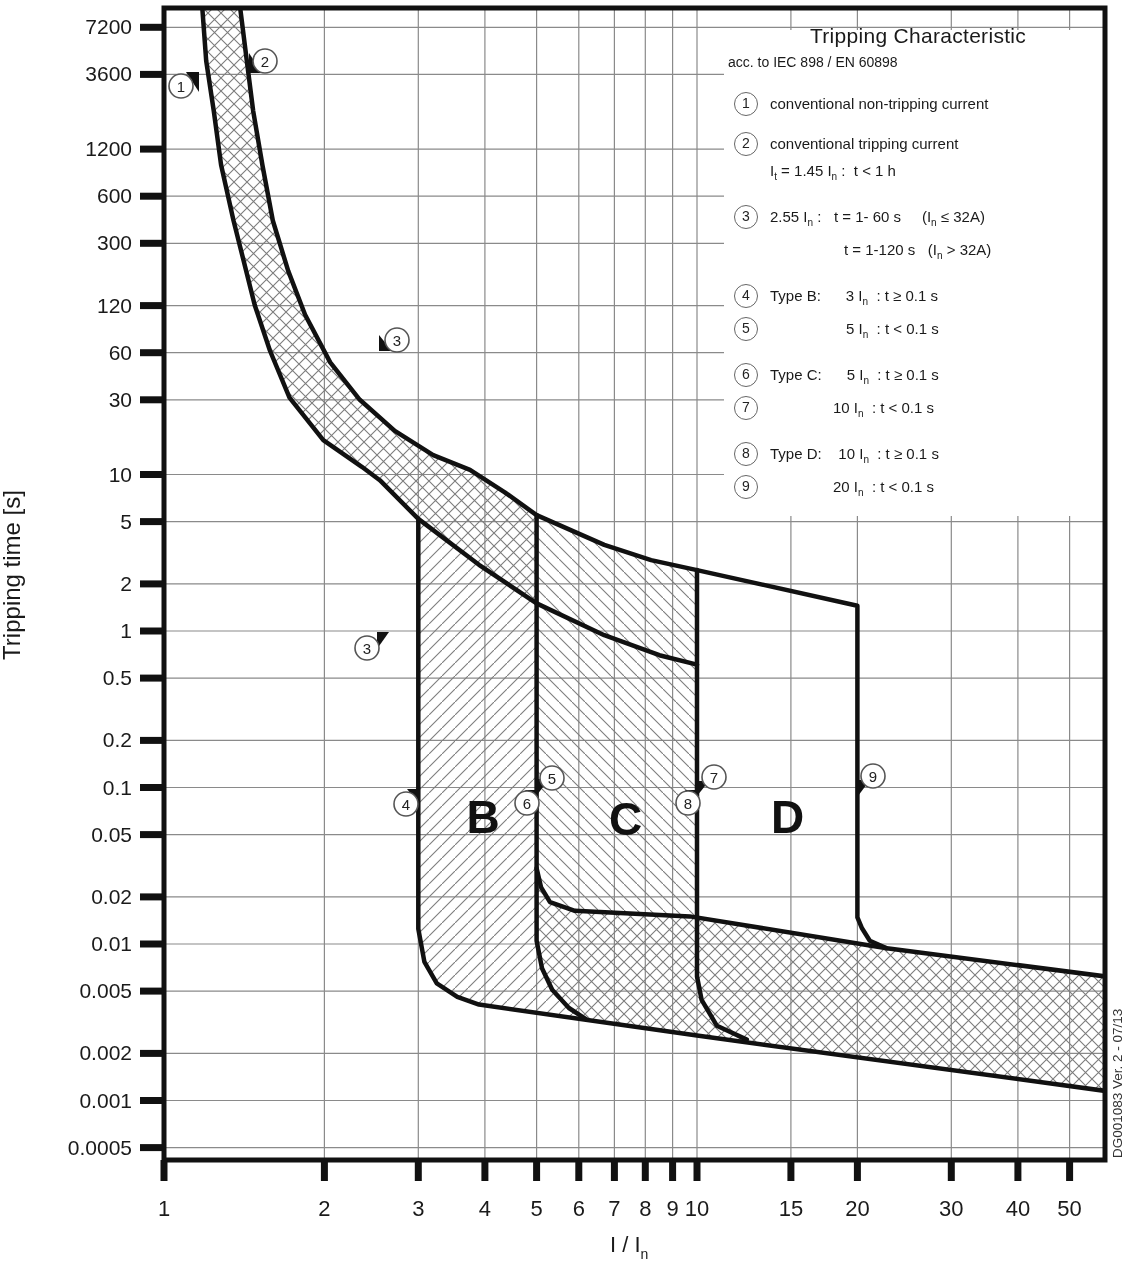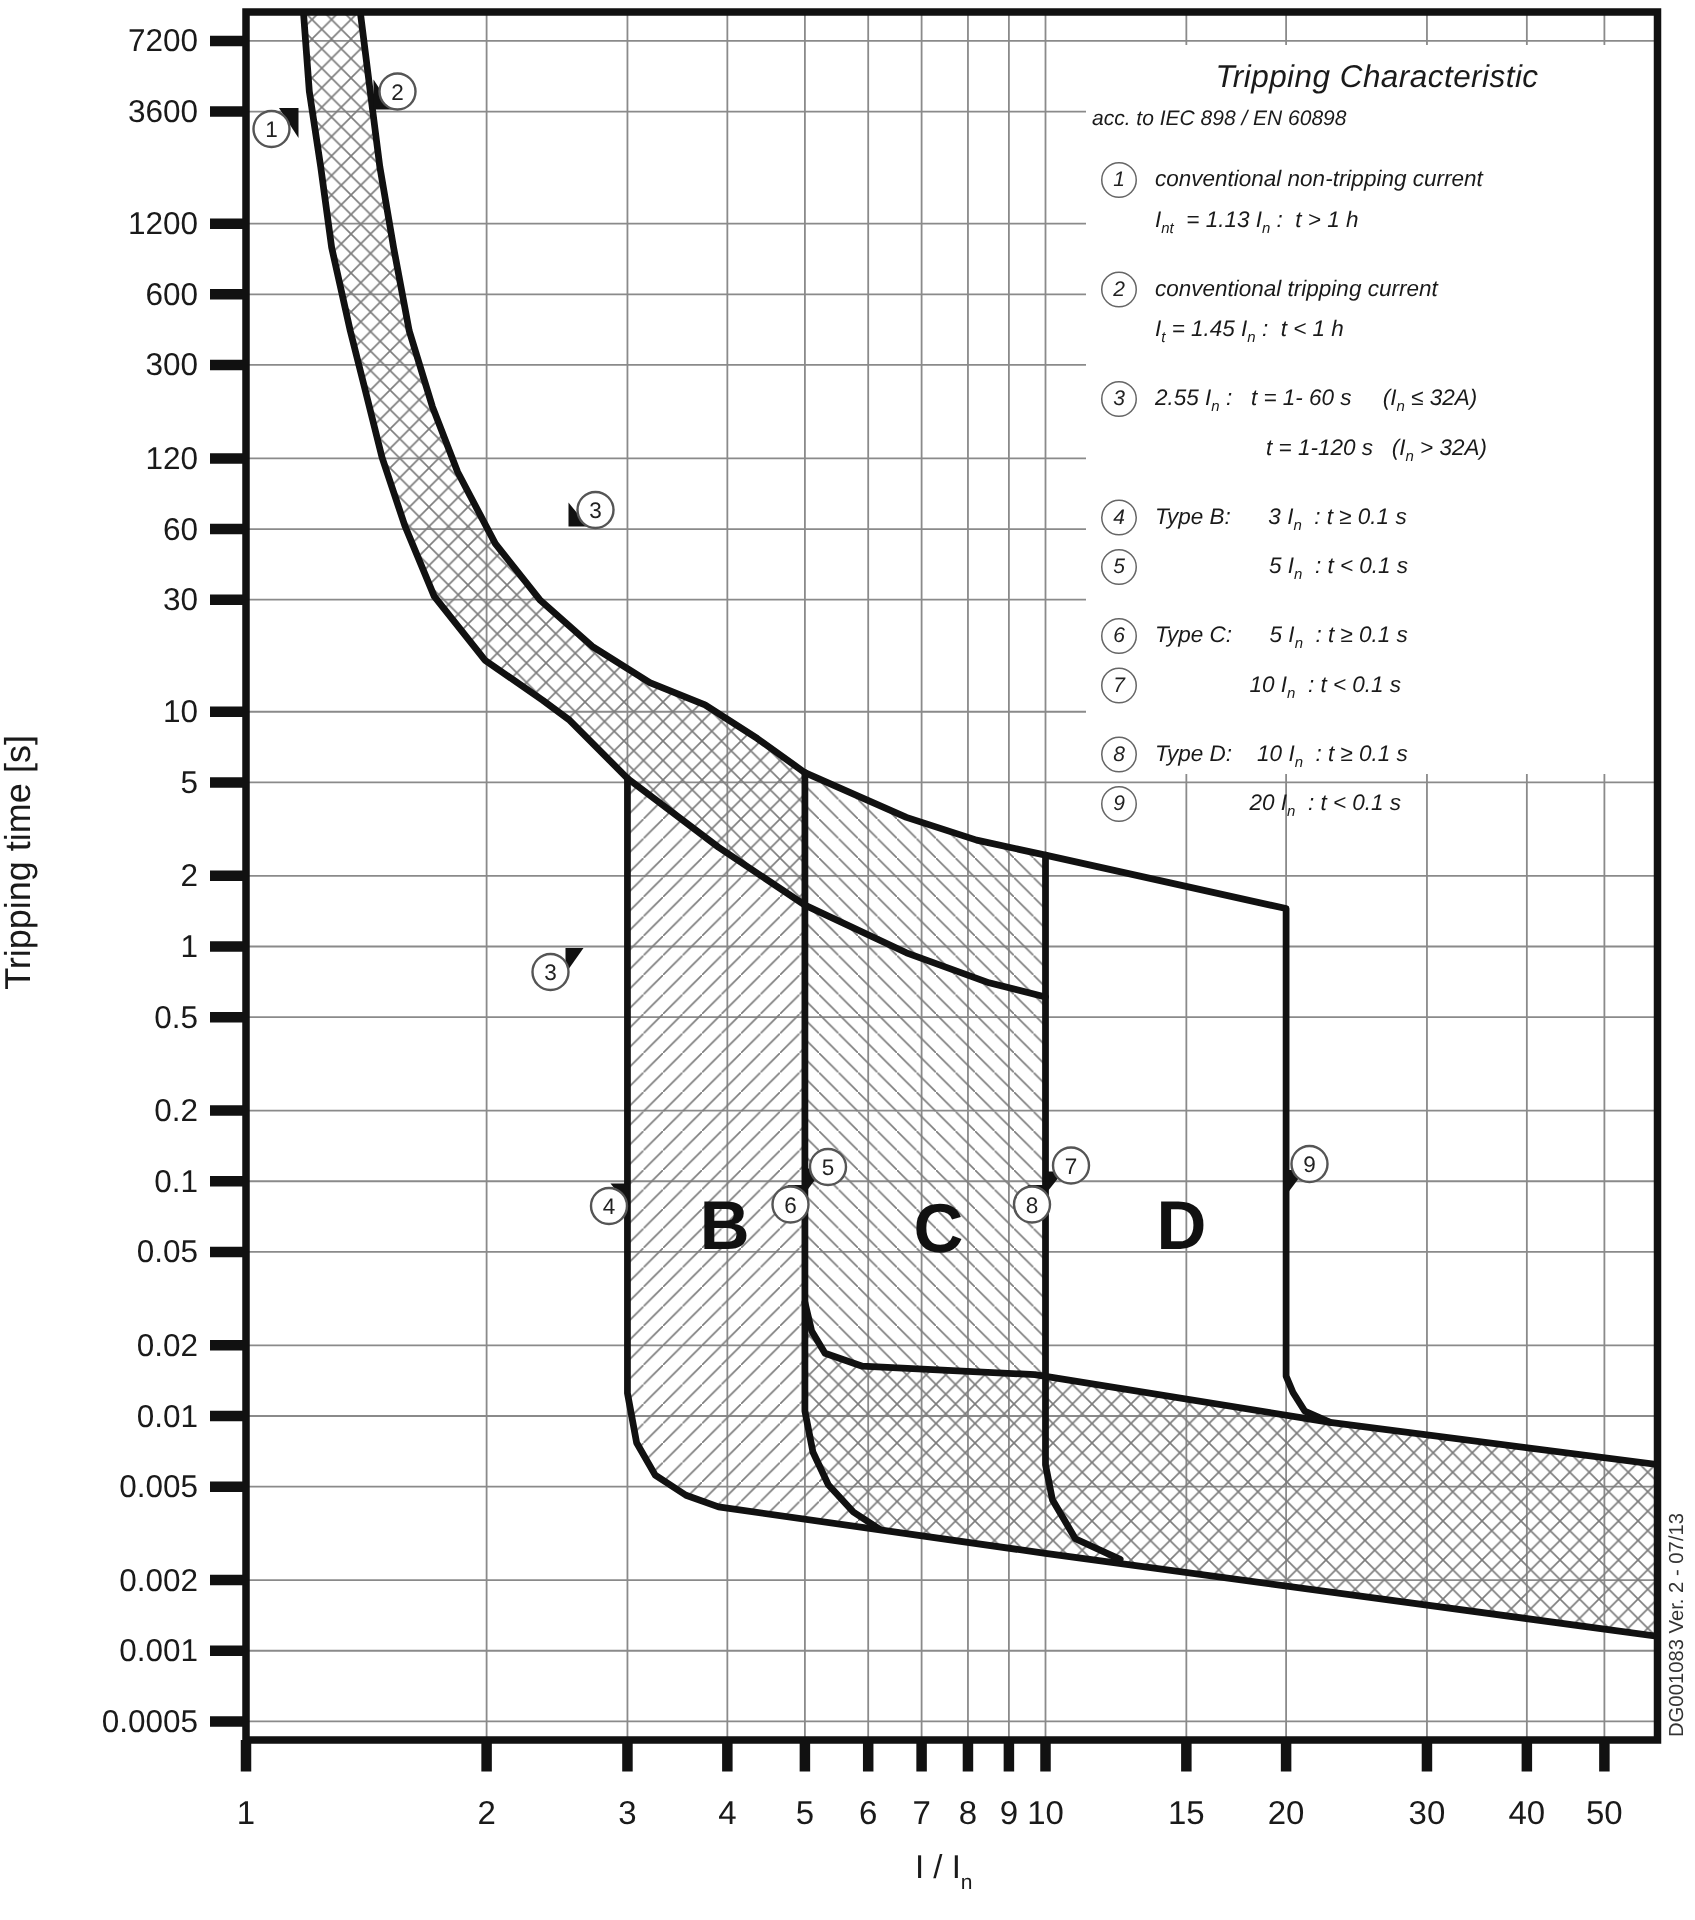--- a/index.html
+++ b/index.html
@@ -1,19 +1,19 @@
 <!DOCTYPE html>
 <html><head>
 <meta charset="utf-8">
 <style>
   html,body{margin:0;padding:0;background:#fff;}
   #canvas{position:relative;width:1130px;height:1280px;background:#fff;overflow:hidden;
           font-family:"Liberation Sans",sans-serif;color:#111;padding-left:47px;}
   #chart{position:absolute;left:0;top:0;}
-  #legend{position:absolute;left:728px;top:40px;width:380px;font-style:italic;}
+  #legend{position:absolute;left:728px;top:24px;width:380px;}
   .lg-title{font-size:21px;text-align:center;letter-spacing:.3px;color:#1a1a1a;}
   .lg-sub{font-size:14px;text-align:left;margin-top:6px;color:#1a1a1a;}
   #legend-groups{margin-top:20px;}
   .lg-group{margin-bottom:13px;}
   .lg-row{display:flex;align-items:flex-start;line-height:27px;font-size:15px;color:#1a1a1a;}
   .lg-circ{flex:0 0 22px;height:22px;margin:2px 12px 0 6px;border:1.5px solid #666;border-radius:50%;
            text-align:center;line-height:21px;font-size:14px;color:#222;background:#fff;}
   .lg-circ.empty{border-color:transparent;background:transparent;}
   .lg-text{white-space:pre-wrap;}
   .lg-text sub{font-size:10px;}
@@ -222,24 +222,20 @@
 
   <div id="legend">
     <div class="lg-title">Tripping Characteristic</div>
     <div class="lg-sub">acc. to IEC 898 / EN 60898</div>
     <div id="legend-groups">
         <div class="lg-group">
           <div class="lg-row">
             <span class="lg-circ">1</span>
             <span class="lg-text">conventional non-tripping current</span>
           </div>
-          <div class="lg-row">
-            <span class="lg-circ empty"></span>
-            <span class="lg-text">I<sub>nt</sub>  = 1.13 I<sub>n</sub> :  t &gt; 1 h</span>
-          </div>
         </div>
         <div class="lg-group">
           <div class="lg-row">
             <span class="lg-circ">2</span>
             <span class="lg-text">conventional tripping current</span>
           </div>
           <div class="lg-row">
             <span class="lg-circ empty"></span>
             <span class="lg-text">I<sub>t</sub> = 1.45 I<sub>n</sub> :  t &lt; 1 h</span>
           </div>

